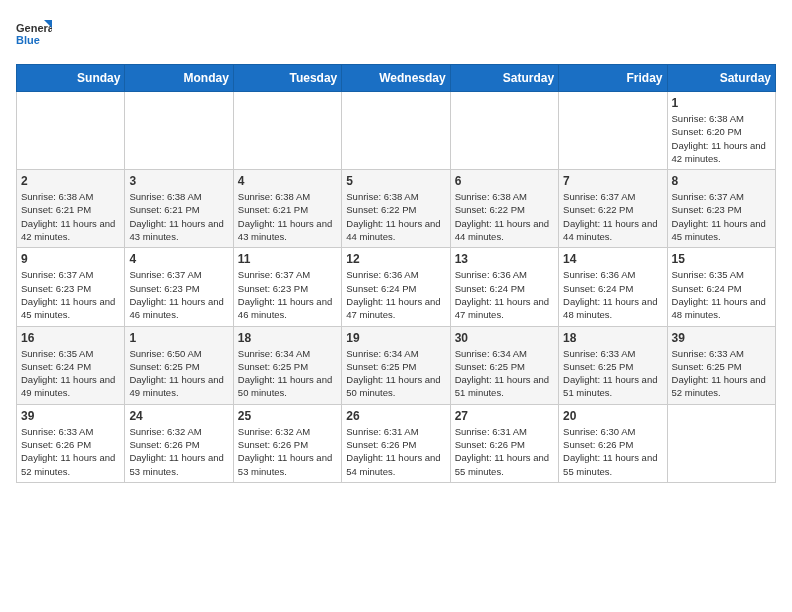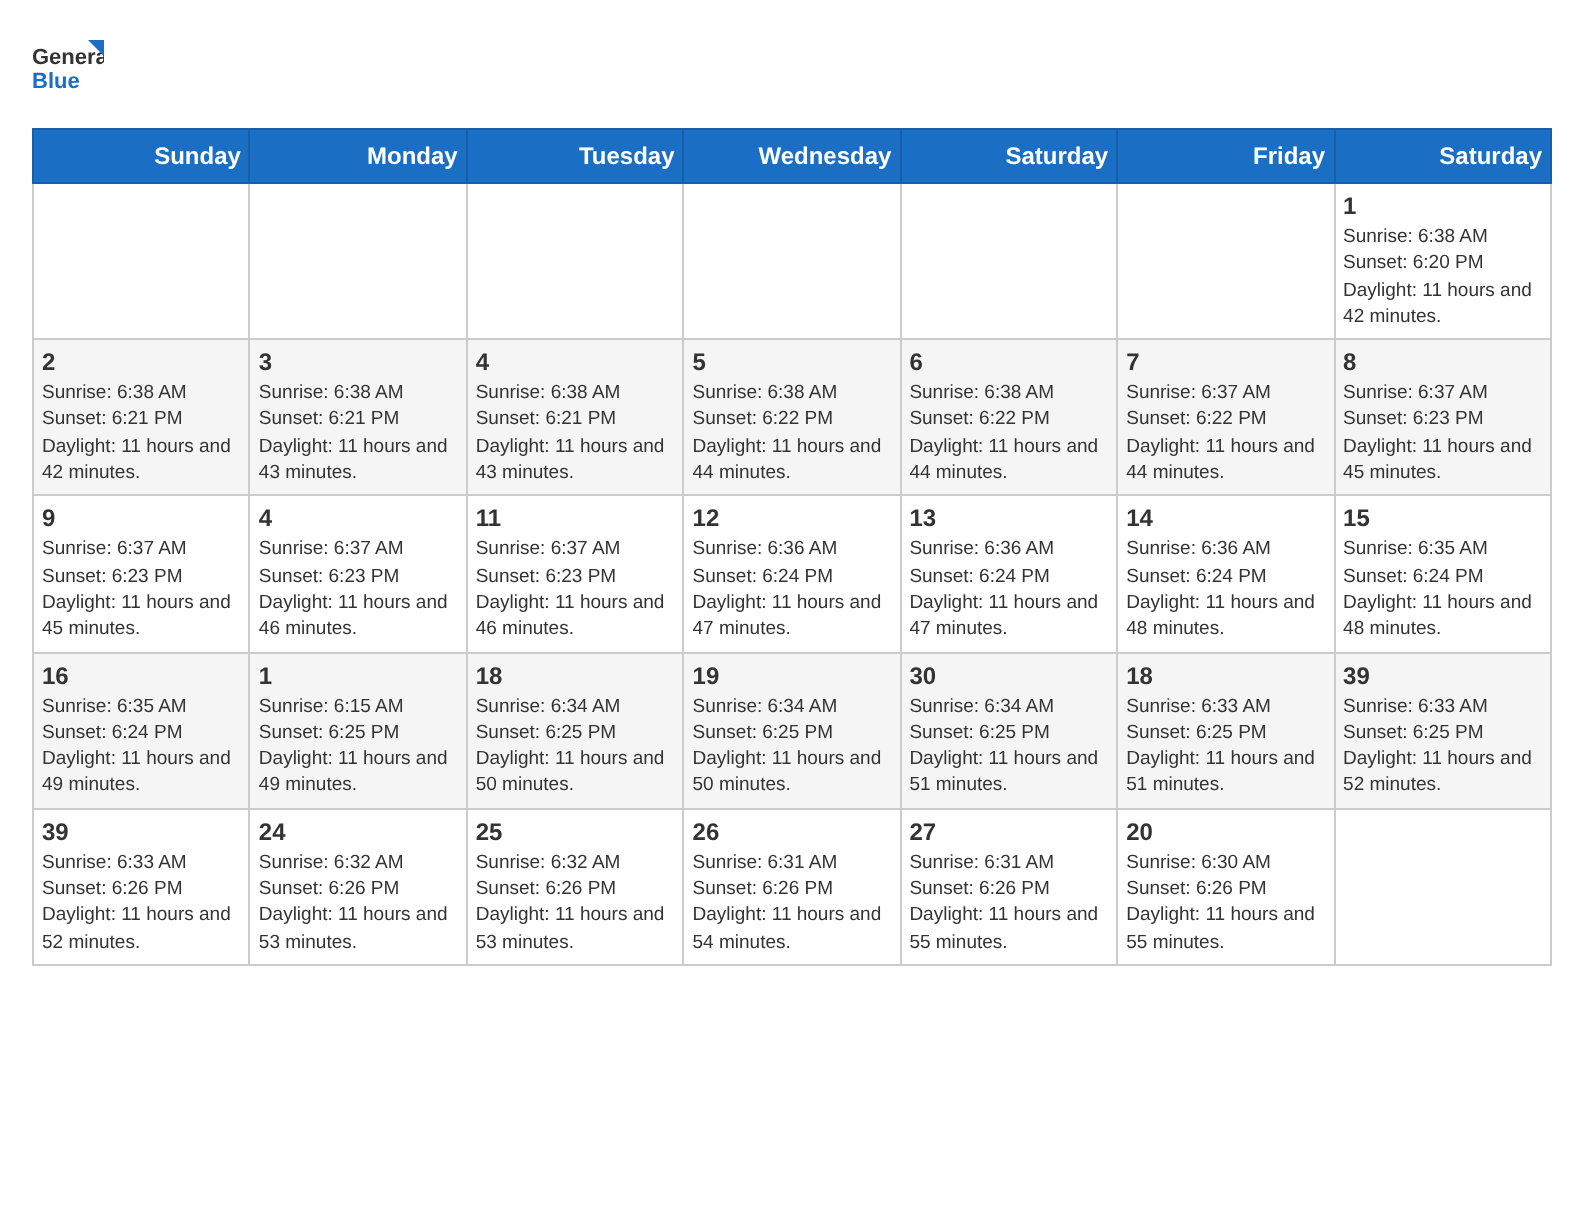--- a/index.html
+++ b/index.html
@@ -212,21 +212,21 @@
       </tr>
       <tr>
         <td>
           <div class="day-number">16</div>
           <div class="day-info">Sunrise: 6:35 AM
 Sunset: 6:24 PM
 Daylight: 11 hours and 49 minutes.</div>
         </td>
         <td>
           <div class="day-number">1</div>
-          <div class="day-info">Sunrise: 6:15 AM
+          <div class="day-info">Sunrise: 6:50 AM
 Sunset: 6:25 PM
 Daylight: 11 hours and 49 minutes.</div>
         </td>
         <td>
           <div class="day-number">18</div>
           <div class="day-info">Sunrise: 6:34 AM
 Sunset: 6:25 PM
 Daylight: 11 hours and 50 minutes.</div>
         </td>
         <td>

